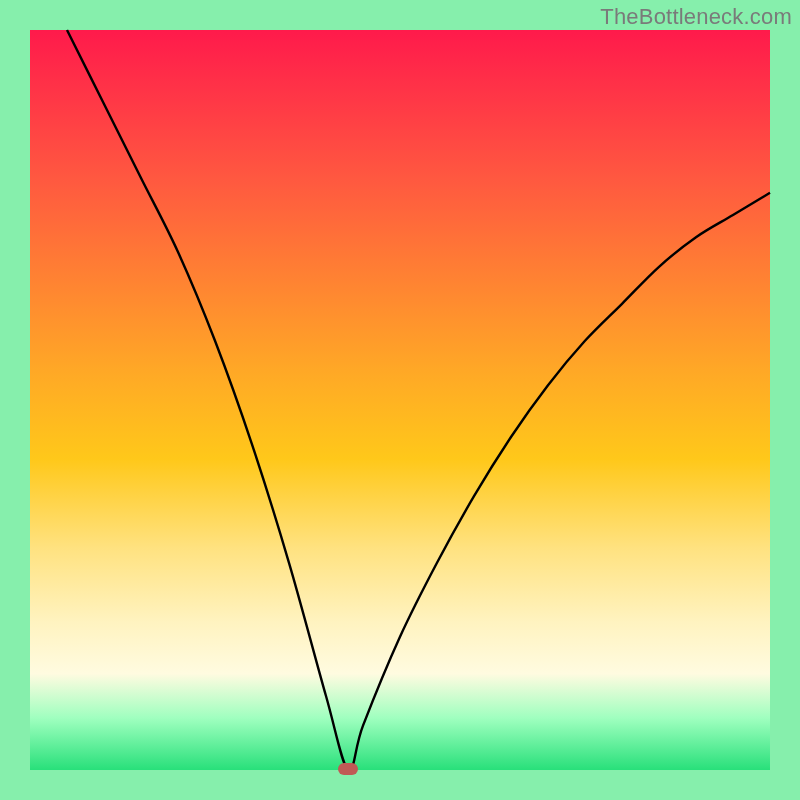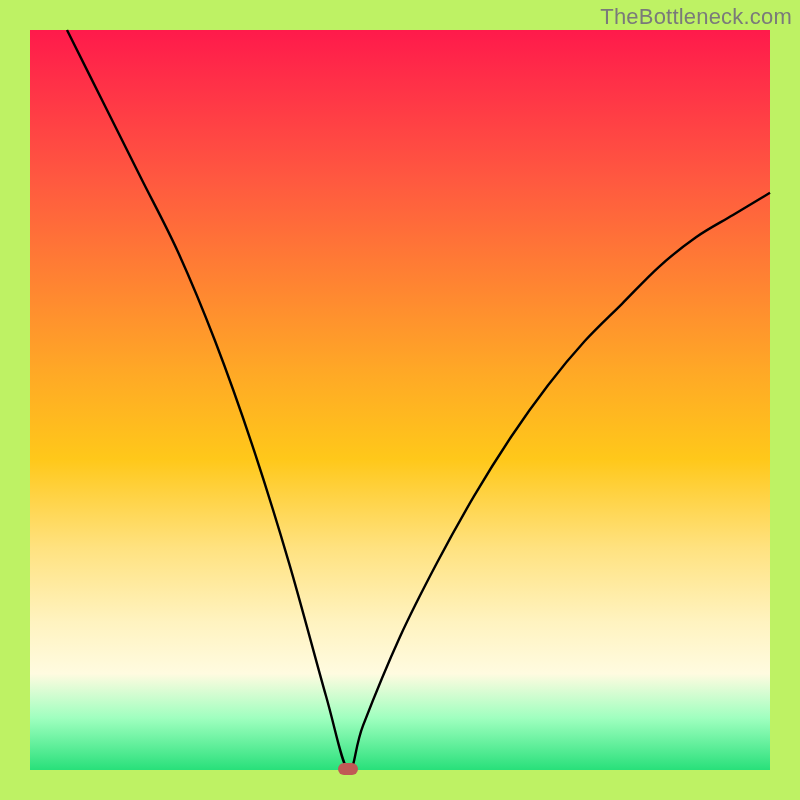--- a/index.html
+++ b/index.html
@@ -10,21 +10,21 @@
     background: #000;
     overflow: hidden;
     font-family: Arial, Helvetica, sans-serif;
   }
   .frame {
     position: absolute;
     top: 0;
     left: 0;
     width: 800px;
     height: 800px;
-    background: #bef264;
+    background: #86efac;
   }
   .plot-area {
     position: absolute;
     top: 30px;
     left: 30px;
     width: 740px;
     height: 740px;
     background: linear-gradient(
       to bottom,
       #ff1a4b 0%,

